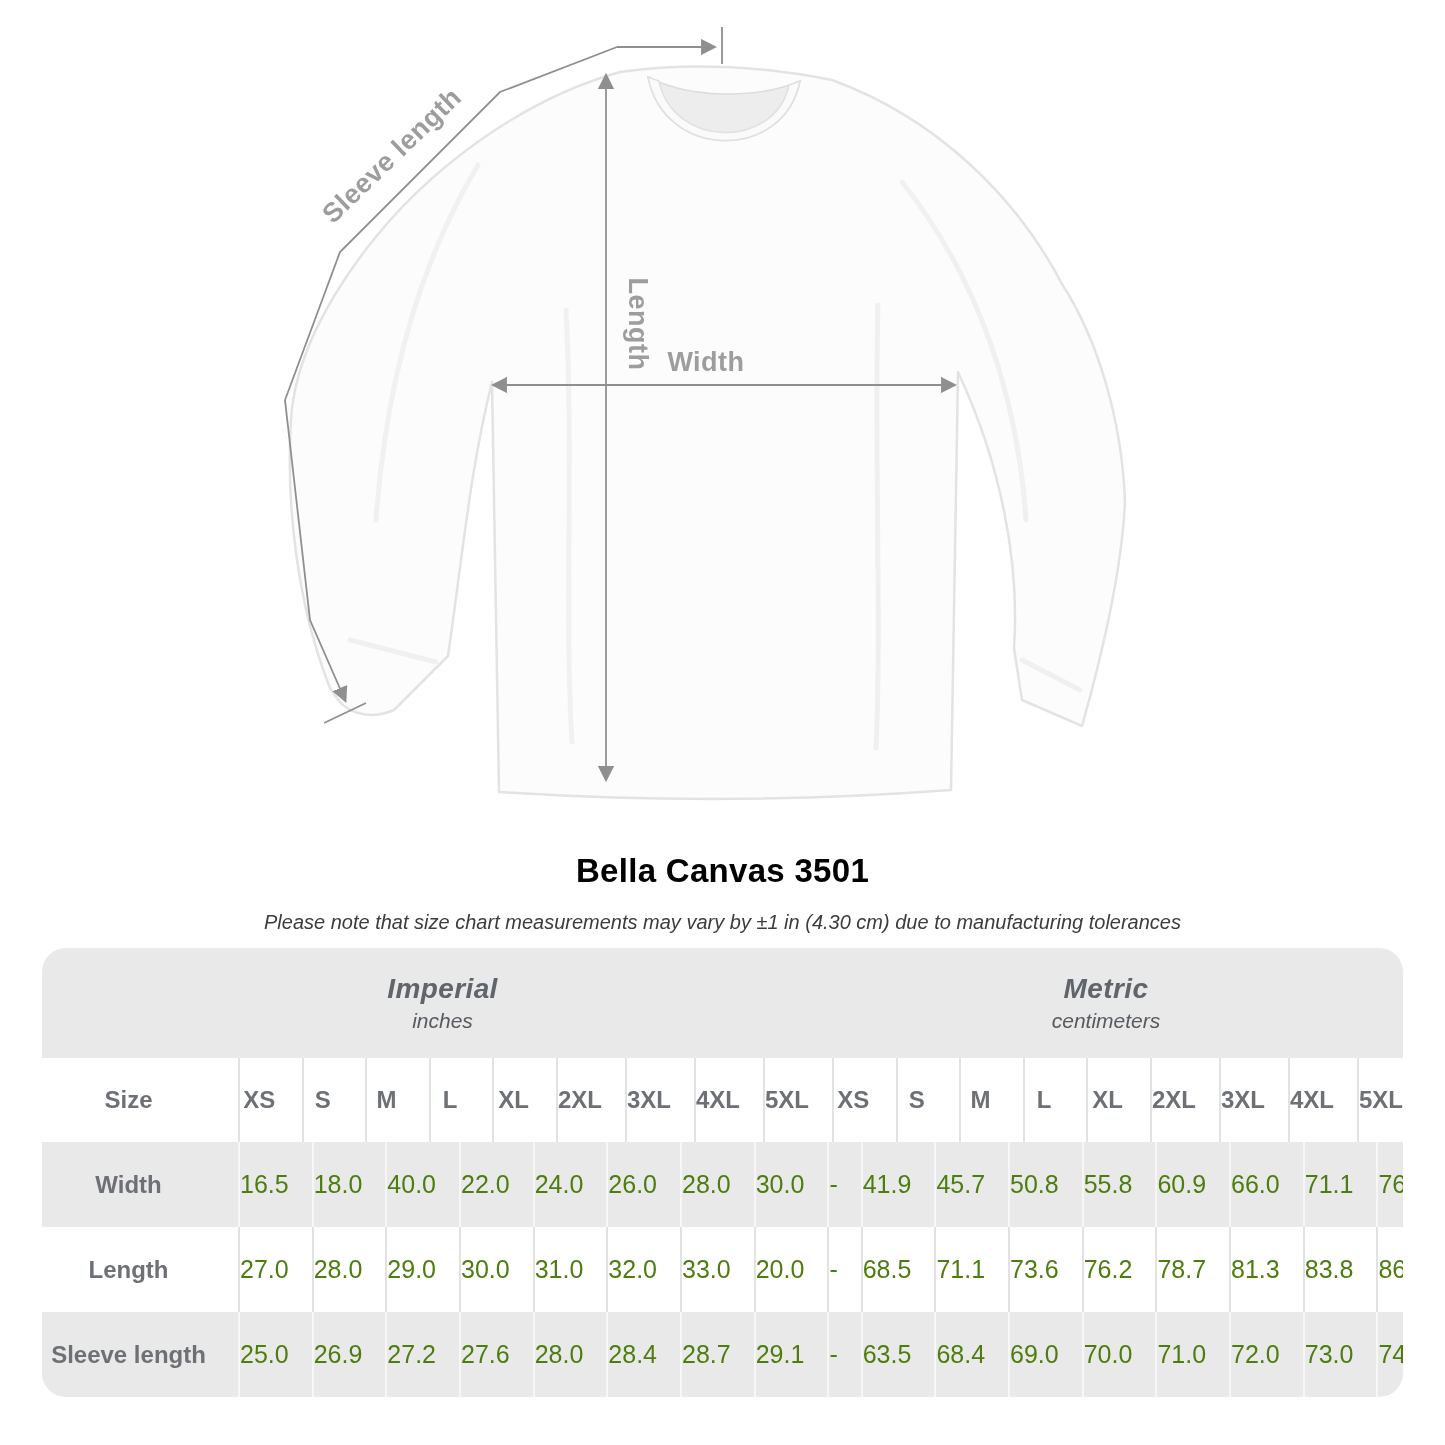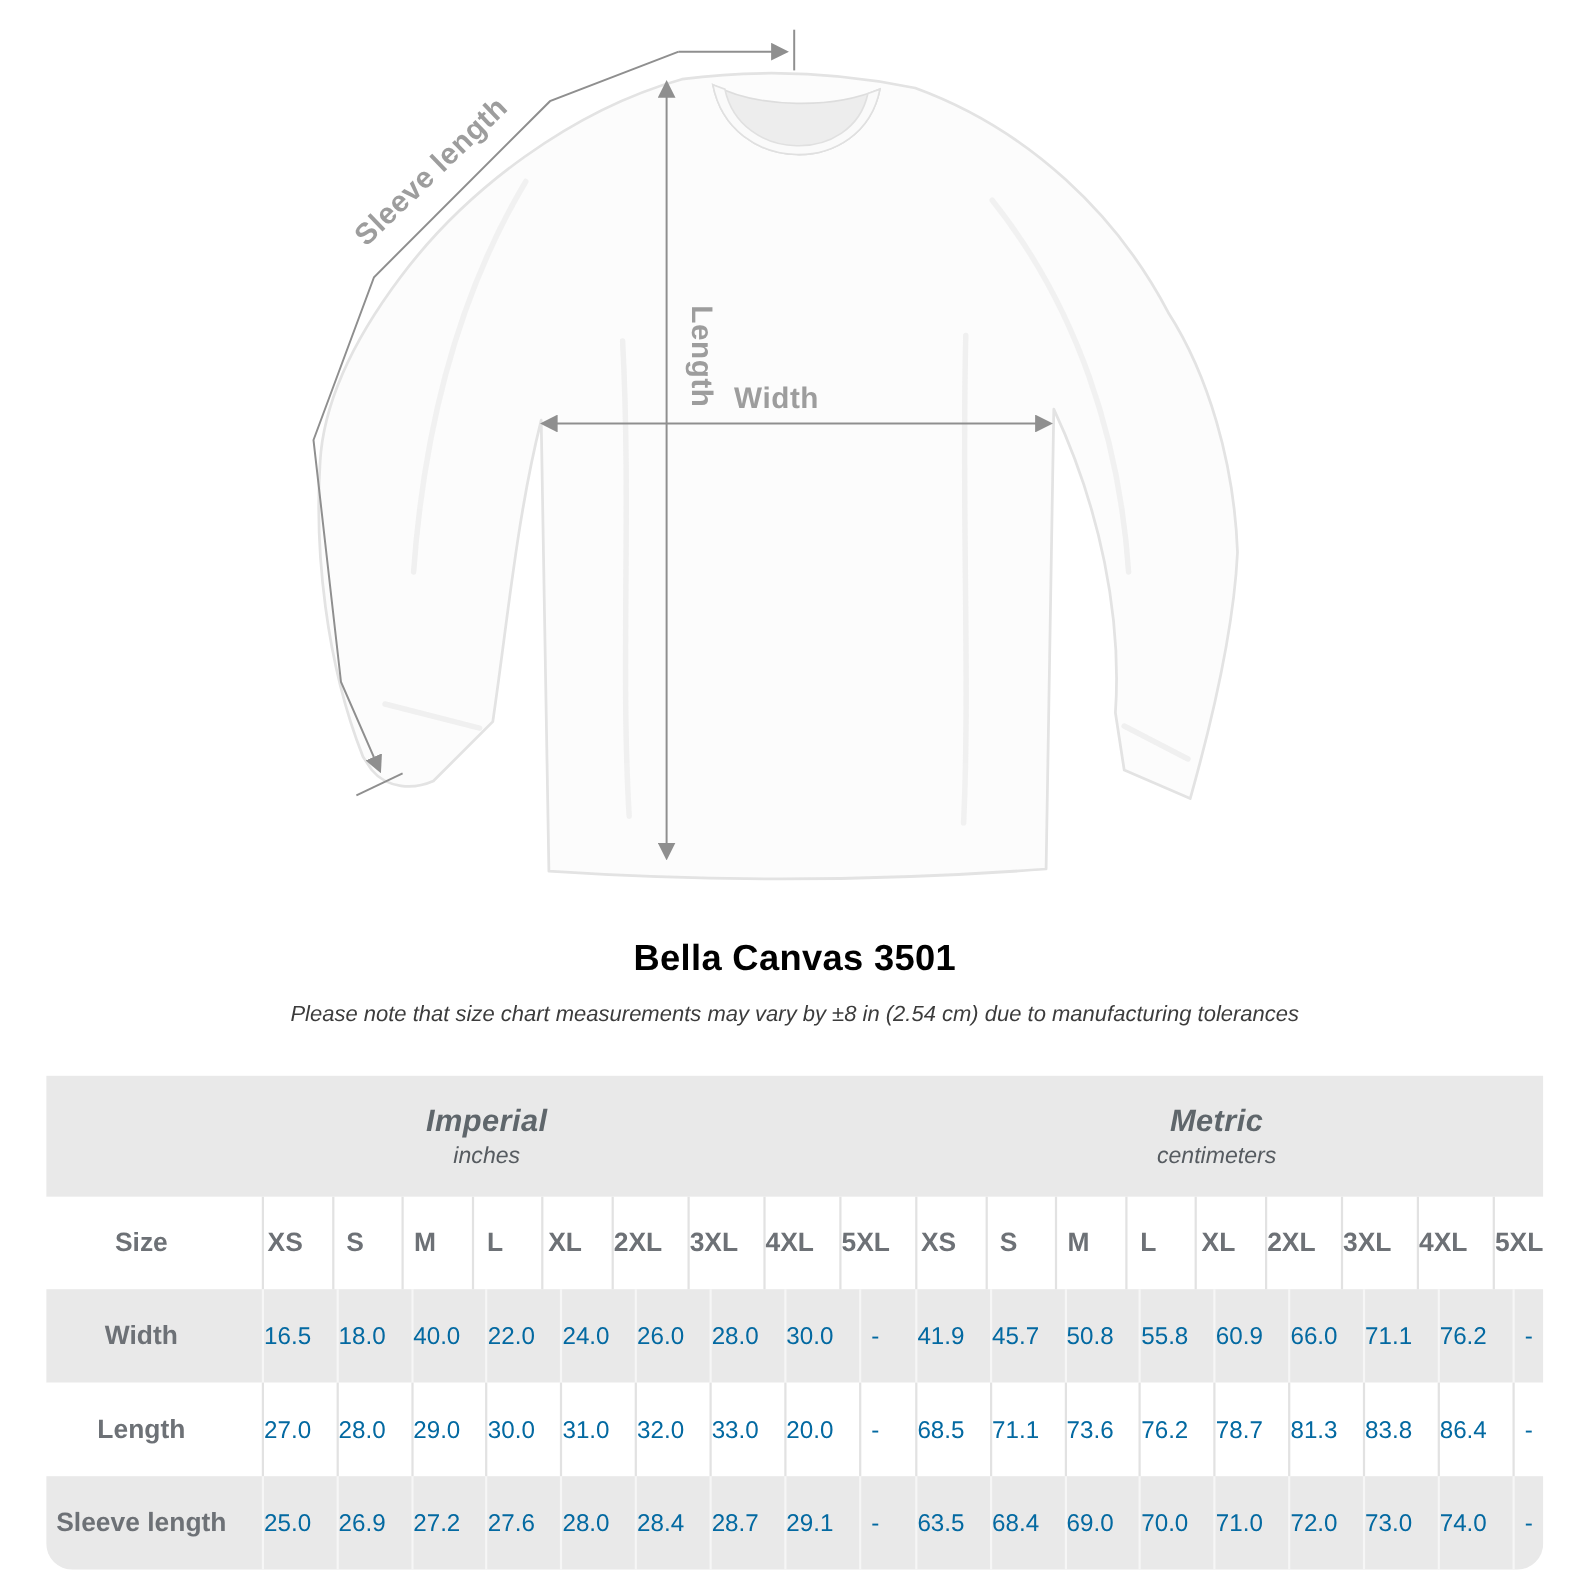--- a/index.html
+++ b/index.html
@@ -20,37 +20,37 @@
     position:absolute;top:911px;left:0;width:100%;text-align:center;
     font-size:20px;font-style:italic;color:#3c3c3c;
   }
   
   .size-table{
     position:absolute;top:948px;left:42px;width:1361px;
     border-radius:24px;overflow:hidden;background:#ffffff;
   }
   .trow{display:grid;grid-template-columns:173px repeat(18,1fr);gap:23px;}
   .band{
-    display:grid;grid-template-columns:767px 594px;height:110px;background:#e9e9e9;margin-top:30px;
+    display:grid;grid-template-columns:767px 594px;height:110px;background:#e9e9e9;
   }
   .band-cell{display:flex;flex-direction:column;justify-content:center;align-items:center;gap:4px;}
   .band-cell.imperial{padding-left:34px;}
   .unit-label{font-size:28px;font-weight:bold;font-style:italic;color:#5f666b;letter-spacing:.4px;}
   .unit-sub{font-size:21px;font-style:italic;color:#565b60;}
   .header-row{height:84px;background:#ffffff;}
   .data-row{height:85px;}
   .data-row.gray{background:#e9e9e9;}
   .data-row.white{background:#ffffff;}
   .cell{display:flex;align-items:center;justify-content:center;}
   .header-row .cell + .cell{border-left:2px solid #e2e2e2;}
   .data-row.white .cell + .cell{border-left:2px solid #e2e2e2;}
   .data-row.gray .cell + .cell{border-left:2px solid #f6f6f6;}
   .label-cell{font-size:24px;font-weight:bold;color:#6d7176;}
   .head-cell{font-size:24px;font-weight:bold;color:#6d7176;}
-  .value-cell{font-size:22px;color:#0369a1;}
+  .value-cell{font-size:25px;color:#4d7c0f;}
 </style>
 </head>
 <body>
 
 <div id="canvas">
 
   <svg id="shirt-svg" width="1445" height="840" viewBox="0 0 1445 840">
     <defs>
       <marker id="arrow" viewBox="0 0 10 10" refX="8" refY="5" markerWidth="9" markerHeight="9" orient="auto-start-reverse">
         <path d="M0,0 L10,5 L0,10 z" fill="#8f8f8f"></path>
@@ -102,21 +102,21 @@
 
       <line class="meas-line" x1="606" y1="76" x2="606" y2="779" marker-start="url(#arrow)" marker-end="url(#arrow)"></line>
       <text class="meas-label" text-anchor="middle" transform="translate(629,324) rotate(90)">Length</text>
 
       <line class="meas-line" x1="494" y1="385" x2="954" y2="385" marker-start="url(#arrow)" marker-end="url(#arrow)"></line>
       <text class="meas-label" text-anchor="middle" x="706" y="371" font-size="28">Width</text>
     </g>
   </svg>
 
   <div class="title">Bella Canvas 3501</div>
-  <div class="subtitle">Please note that size chart measurements may vary by ±8 in (2.54 cm) due to manufacturing tolerances</div>
+  <div class="subtitle">Please note that size chart measurements may vary by ±1 in (4.30 cm) due to manufacturing tolerances</div>
 
   <div class="size-table">
     <div class="band">
       <div class="band-cell imperial">
         <div class="unit-label">Imperial</div>
         <div class="unit-sub">inches</div>
       </div>
       <div class="band-cell">
         <div class="unit-label">Metric</div>
         <div class="unit-sub">centimeters</div>

